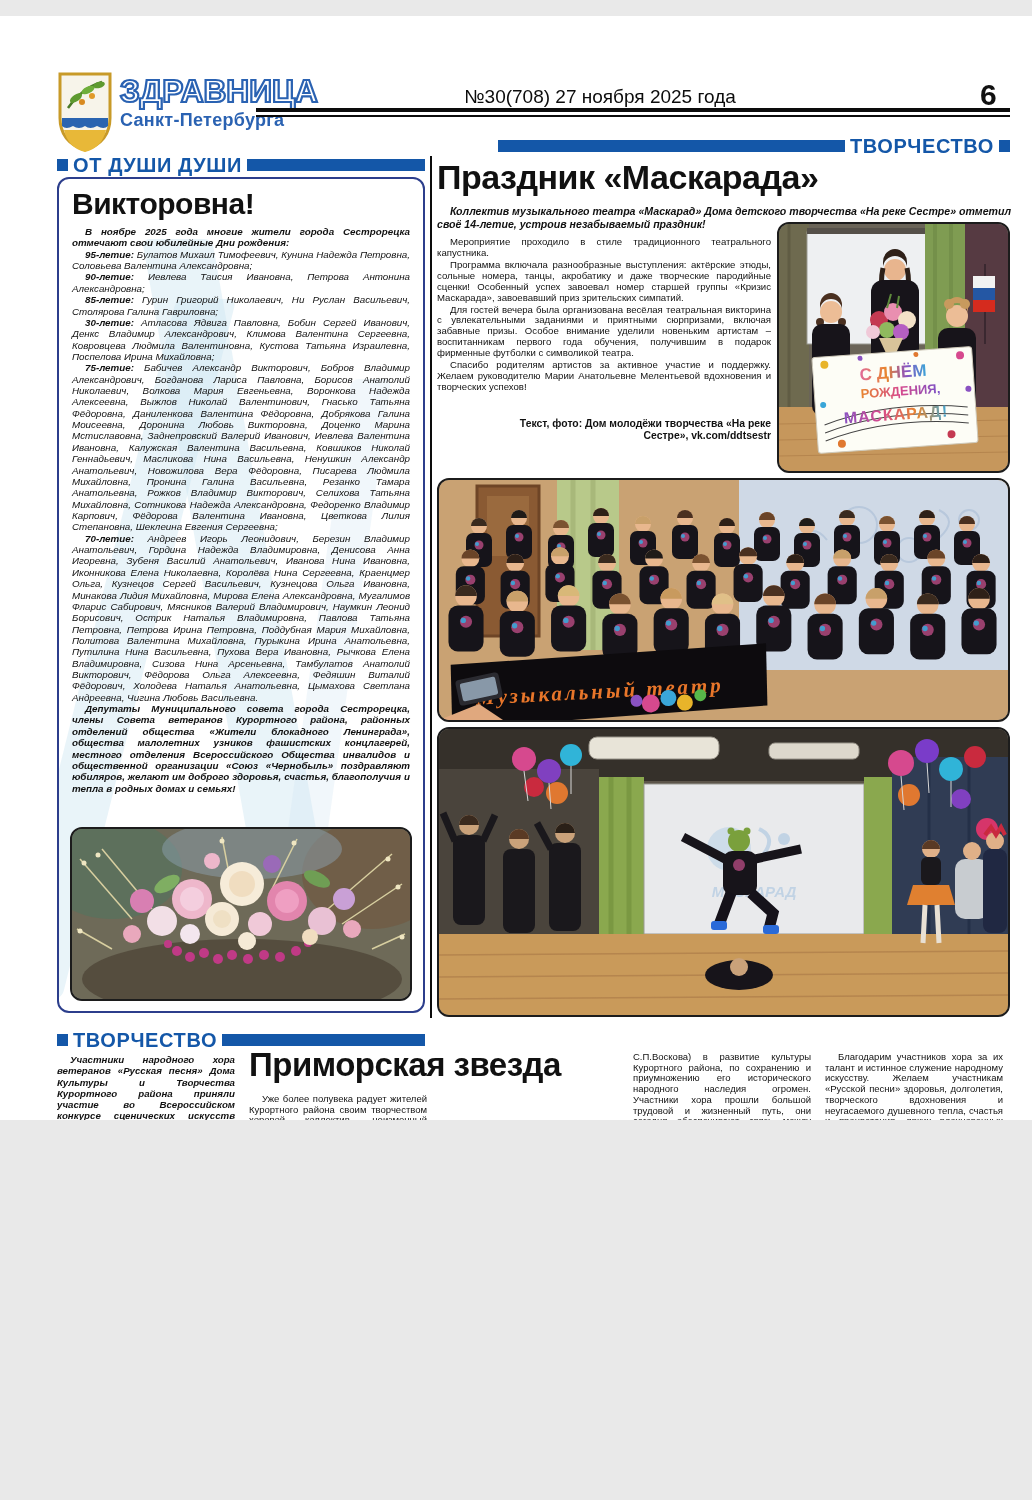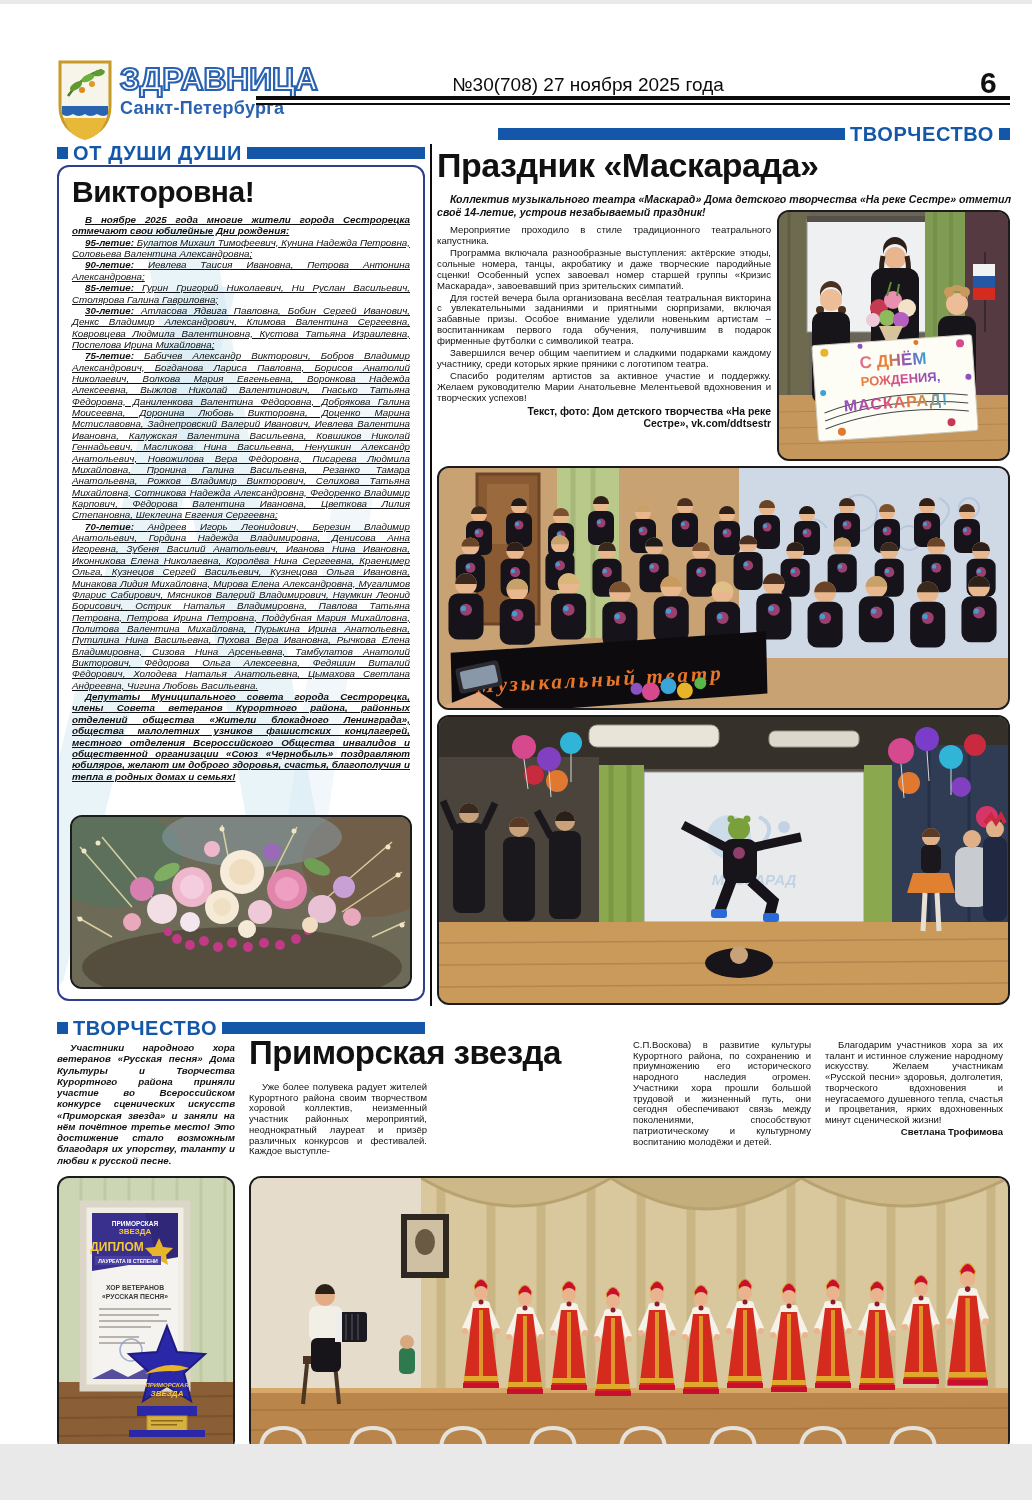--- a/index.html
+++ b/index.html
@@ -1,17 +1,17 @@
 <!DOCTYPE html>
 <html><head>
 <meta charset="utf-8">
 <style>
   html,body{margin:0;padding:0;background:#e9e9e9;}
   *{box-sizing:border-box;}
-  .page{position:relative;width:1032px;height:1440px;background:#ffffff;margin:4px auto;
+  .page{position:relative;width:1032px;height:1104px;background:#ffffff;margin:16px auto;
         font-family:"Liberation Sans","DejaVu Sans",sans-serif;color:#111;overflow:hidden;}
   .abs{position:absolute;}
 
   
   .mast-title{font-weight:800;font-size:31px;letter-spacing:0px;color:#fff;
               -webkit-text-stroke:2.2px #2a62b2;text-stroke:2px #2a62b2;
               transform:scaleX(1.02);transform-origin:left;line-height:1;}
   .mast-sub{font-weight:700;font-size:18px;color:#2a62b2;margin-top:3px;letter-spacing:0.3px;}
   .issue-line{font-size:19px;color:#0c0c0c;text-align:center;}
   .page-num{font-size:30px;font-weight:800;}
@@ -21,21 +21,21 @@
   .secbar{display:flex;align-items:center;gap:5px;}
   .secbar .sq{width:11px;height:12px;background:#1457a8;flex:0 0 auto;}
   .secbar .fill{height:12px;background:#1457a8;flex:1 1 auto;}
   .seclabel{color:#1457a8;font-weight:800;font-size:20px;letter-spacing:0.6px;white-space:nowrap;line-height:1;}
 
   
   .congrats-box{border:2px solid #2c3e8c;border-radius:12px;overflow:hidden;background:#fff;
                 padding:6px 13px 8px 13px;}
   .wm{position:absolute;background:#cfe6f2;opacity:.45;border-radius:8px;pointer-events:none;}
   .congrats-title{font-size:30px;font-weight:800;letter-spacing:-0.5px;margin:2px 0 5px 0;position:relative;}
-  .congrats-box p{margin:0;font-size:9.8px;line-height:1.16;text-align:justify;text-indent:13px;position:relative;text-decoration:underline;}
+  .congrats-box p{margin:0;font-size:9.8px;line-height:1.16;text-align:justify;text-indent:13px;position:relative;}
   .bi{font-style:italic;font-weight:700;}
   .it{font-style:italic;}
   .photo-frame{border:2px solid #1c1c1c;border-radius:12px;overflow:hidden;background:#777;}
   .photo-frame svg{display:block;}
 
   
   .headline{font-weight:800;font-size:34px;letter-spacing:-0.5px;line-height:1;white-space:nowrap;}
   .lead{font-size:10.6px;line-height:1.2;font-weight:700;font-style:italic;text-align:justify;text-indent:13px;}
   .bodycol p{margin:0 0 1px 0;font-size:9.6px;line-height:1.14;text-align:justify;text-indent:13px;}
   .byline{font-weight:700;font-size:10.4px;line-height:1.16;text-align:right;}
@@ -62,21 +62,21 @@
       <ellipse cx="30" cy="18" rx="7" ry="3.4" fill="#6fae3a" transform="rotate(-25 30 18)"></ellipse>
       <ellipse cx="41" cy="13" rx="6" ry="3" fill="#5e9a30" transform="rotate(-15 41 13)"></ellipse>
       <circle cx="24" cy="30" r="3" fill="#d88a20"></circle>
         <circle cx="34" cy="24" r="3" fill="#e09a2a"></circle>
     </svg>
   </div>
   <div class="abs" style="left:120px;top:60px;">
     <div class="mast-title">ЗДРАВНИЦА</div>
     <div class="mast-sub">Санкт-Петербурга</div>
   </div>
-  <div class="abs issue-line" style="left:418px;top:70px;width:340px;">№30(708) 27 ноября 2025 года</div>
+  <div class="abs issue-line" style="left:430px;top:70px;width:340px;">№30(708) 27 ноября 2025 года</div>
   <div class="abs page-num" style="left:980px;top:62px;">6</div>
   <div class="abs rule" style="left:256px;top:92px;width:754px;height:3.5px;"></div>
   <div class="abs rule" style="left:256px;top:99px;width:754px;height:1.5px;"></div>
 
   <div class="abs vrule" style="left:430px;top:140px;height:862px;"></div>
 
   <div class="abs secbar" style="left:57px;top:139px;width:368px;">
     <span class="sq"></span>
     <span class="seclabel">ОТ ДУШИ ДУШИ</span>
     <span class="fill"></span>
@@ -169,24 +169,23 @@
     <span class="sq"></span>
   </div>
 
   <div class="abs headline" style="left:437px;top:144px;">Праздник «Маскарада»</div>
   <div class="abs lead" style="left:437px;top:189px;width:574px;">Коллектив музыкального театра «Маскарад» Дома детского творчества «На реке Сестре» отметил своё 14-летие, устроив незабываемый праздник!</div>
 
   <div class="abs bodycol" style="left:437px;top:221px;width:334px;height:178px;overflow:hidden;">
     <p>Мероприятие проходило в стиле традиционного театрального капустника.</p>
     <p>Программа включала разнообразные выступления: актёрские этюды, сольные номера, танцы, акробатику и даже творческие пародийные сценки! Особенный успех завоевал номер старшей группы «Кризис Маскарада», завоевавший приз зрительских симпатий.</p>
     <p>Для гостей вечера была организована весёлая театральная викторина с увлекательными заданиями и приятными сюрпризами, включая забавные призы. Особое внимание уделили новеньким артистам – воспитанникам первого года обучения, получившим в подарок фирменные футболки с символикой театра.</p>
-    <p>Завершился вечер общим чаепитием и сладкими подарками каждому участнику, среди которых яркие пряники с логотипом театра.</p>
     <p>Спасибо родителям артистов за активное участие и поддержку. Желаем руководителю Марии Анатольевне Мелентьевой вдохновения и творческих успехов!</p>
   </div>
-  <div class="abs byline" style="left:517px;top:402px;width:254px;">Текст, фото: Дом детского творчества «На реке Сестре», vk.com/ddtsestr</div>
+  <div class="abs byline" style="left:517px;top:402px;width:254px;">Текст, фото: Дом молодёжи творчества «На реке Сестре», vk.com/ddtsestr</div>
 
   <div class="abs photo-frame" style="left:777px;top:206px;width:233px;height:251px;">
     <svg width="229" height="247" viewBox="0 0 229 247">
       <defs>
         <linearGradient id="g1" x1="0" x2="1">
             <stop offset="0" stop-color="#e06a9a"></stop>
             <stop offset=".4" stop-color="#e8862e"></stop>
             <stop offset=".7" stop-color="#8a52c2"></stop>
             <stop offset="1" stop-color="#3aa6d8"></stop>
           </linearGradient>

